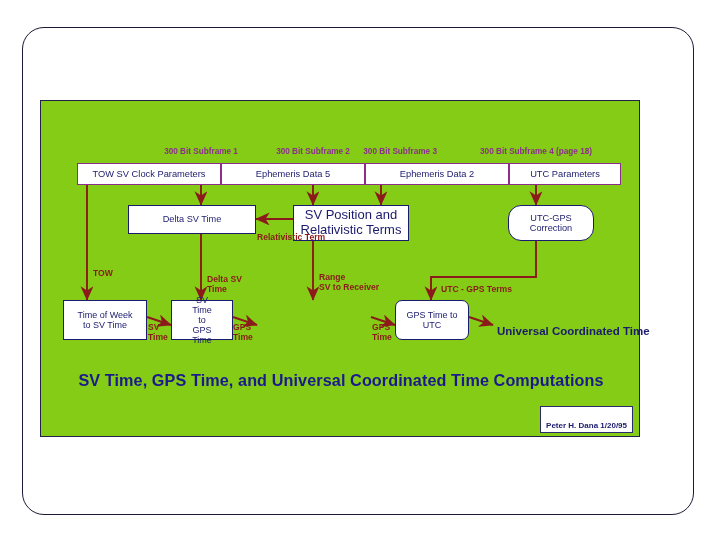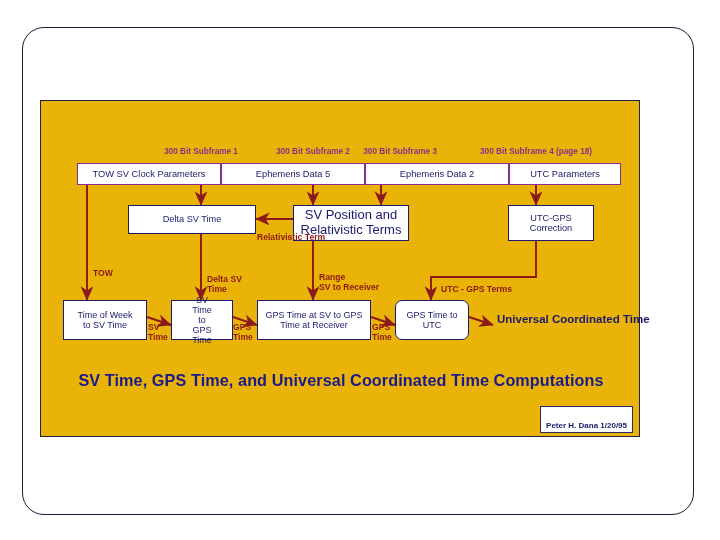--- a/index.html
+++ b/index.html
@@ -24,21 +24,21 @@
     box-sizing: border-box;
     background: #ffffff;
   }
   
   .inner-frame {
     position: absolute;
     left: 40px; top: 100px;
     width: 600px; height: 337px;
     border: 1.2px solid #222248;
     box-sizing: border-box;
-    background: #eab308;
+    background: #84cc16;
   }
 
   .diagram { position: absolute; left: 0; top: 0; width: 600px; height: 337px; }
 
   
   .box {
     position: absolute;
     box-sizing: border-box;
     display: flex;
     align-items: center;
@@ -79,20 +79,21 @@
     white-space: pre-line;
     margin-top: 24px;
   }
 
   .final-label {
     position: absolute;
     color: #1a1a6e;
     font-size: 11.5px;
     font-weight: bold;
     white-space: nowrap;
+    margin-top: 12px;
   }
 
   
   .title {
     position: absolute;
     left: 0; right: 0;
     top: 270px;
     text-align: center;
     color: #1a1a8c;
     font-size: 16.2px;
@@ -169,25 +170,24 @@
       <div class="sf-label" style="left:260px; top:46px; width:136px;text-align:right;">300 Bit Subframe 3</div>
       <div class="sf-label" style="left:427px; top:46px; width:136px;">300 Bit Subframe 4 (page 18)</div>
 
       <div class="box box-purple tb" style="left:36px; top:62px; width:144px; height:22px;">TOW  SV Clock Parameters</div>
       <div class="box box-purple tb" style="left:180px; top:62px; width:144px; height:22px;">Ephemeris Data 5</div>
       <div class="box box-purple tb" style="left:324px; top:62px; width:144px; height:22px;">Ephemeris Data 2</div>
       <div class="box box-purple tb" style="left:468px; top:62px; width:112px; height:22px;">UTC Parameters</div>
 
       <div class="box box-navy" style="left:87px; top:104px; width:128px; height:29px; font-size:9.2px;">Delta SV Time</div>
       <div class="box box-navy" style="left:252px; top:104px; width:116px; height:36px; font-size:13px; padding:0 5px;">SV Position and Relativistic Terms</div>
-      <div class="box box-navy" style="left:467px; top:104px; width:86px; height:36px; font-size:9.2px; padding:0 5px;">UTC-GPS Correction</div>
+      <div class="box box-navy" style="left:467px; top:104px; width:86px; height:36px; font-size:9.2px; padding:0 5px;border-radius:13px;">UTC-GPS Correction</div>
 
       <div class="box box-navy" style="left:22px; top:199px; width:84px; height:40px; font-size:9px; padding:0 12px;">Time of Week to SV Time</div>
       <div class="box box-navy" style="left:130px; top:199px; width:62px; height:40px; font-size:9px; padding:0 17px;">SV Time to GPS Time</div>
-      <div class="box box-navy" style="left:216px; top:199px; width:114px; height:40px; font-size:9px; padding:0 4px;">GPS Time at SV to GPS Time at Receiver</div>
       <div class="box box-navy" style="left:354px; top:199px; width:74px; height:40px; font-size:9px; padding:0 4px;border-radius:7px;">GPS Time to UTC</div>
 
       <div class="edge-label" style="left:216px; top:108px;">Relativistic Term</div>
 
       <div class="edge-label" style="left:52px; top:144px;">TOW</div>
 
       <div class="edge-label" style="left:166px; top:150px;">Delta SV
 Time</div>
 
       <div class="edge-label" style="left:278px; top:148px;">Range

